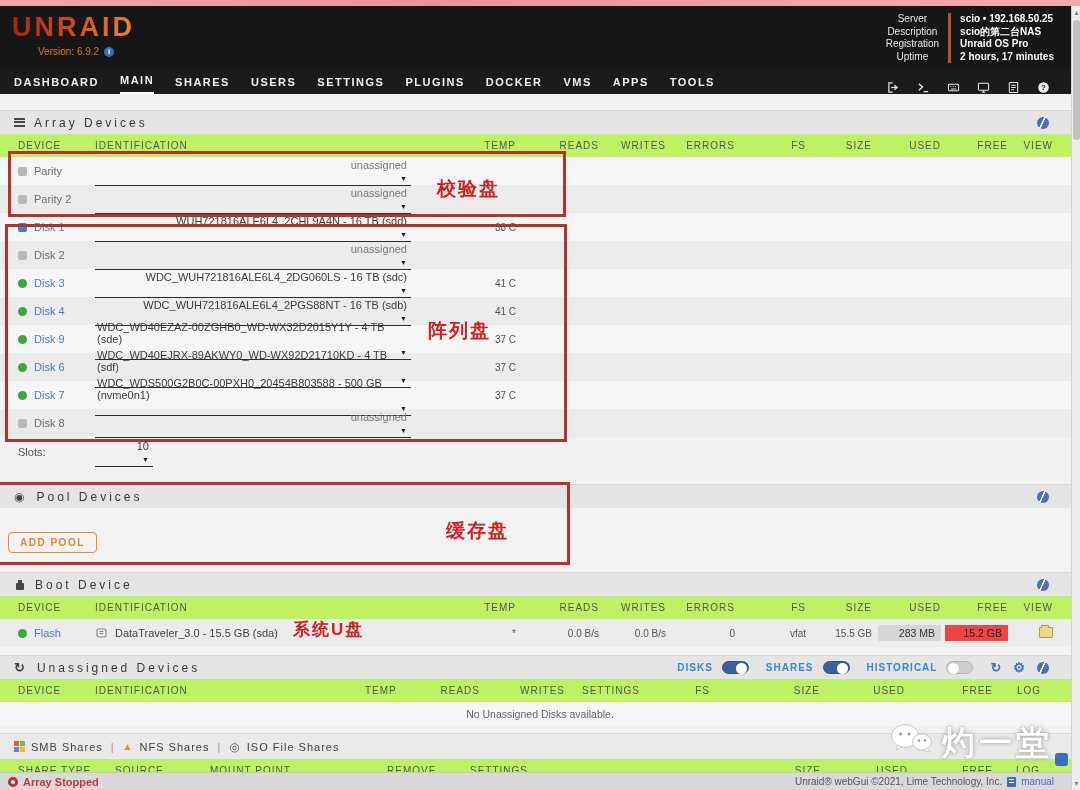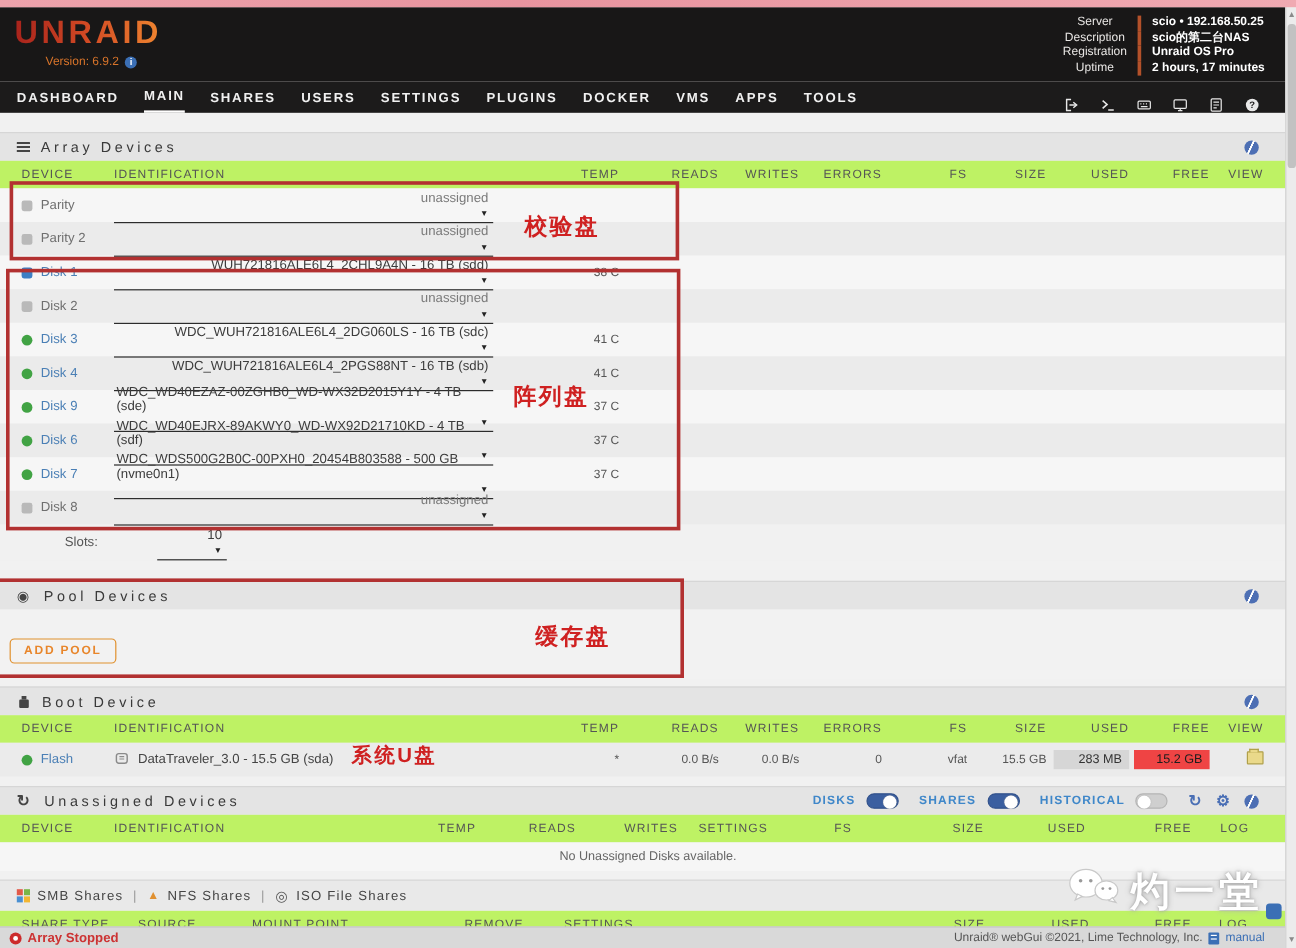--- a/index.html
+++ b/index.html
@@ -64,21 +64,21 @@
   .dlink { color:#4a7fb5; cursor:pointer; }
   [data-status="unassigned"] .dlink { color:#6f6f6f; }
 
   .sel { width:316px; display:flex; justify-content:space-between; align-items:flex-end;
     border-bottom:1px solid #2c2c2c; padding:2px 4px 2px 2px; cursor:pointer; color:#3c3c3c;flex-direction:column; }
   [data-status="unassigned"] .sel { color:#7a7a7a; }
   .selarrow::after { content:"▼"; font-size:7px; color:#222; }
   .sel-small { width:58px; }
 
   .slotsrow { height:30px; display:flex; align-items:center; background:#f1f1f1; font-size:11px; color:#555; }
-  .slotsrow .lab { width:95px; padding-left:18px;margin-left:36px; }
+  .slotsrow .lab { width:95px; padding-left:18px; }
 
   
   .poolbody { height:58px; background:#f2f2f2; position:relative; }
   .addpool { position:absolute; left:8px; top:24px; border:1px solid #e0912f; color:#e8862b; background:transparent;
     font-family:"Liberation Sans",sans-serif; font-size:10px; font-weight:bold; letter-spacing:1.5px;
     padding:4px 11px; border-radius:4px; cursor:pointer; }
 
   
   .meter { display:inline-block; min-width:63px; padding:2px 6px; font-size:10.5px; text-align:right; }
   .meter.used { background:#d6d6d6; color:#333; }

